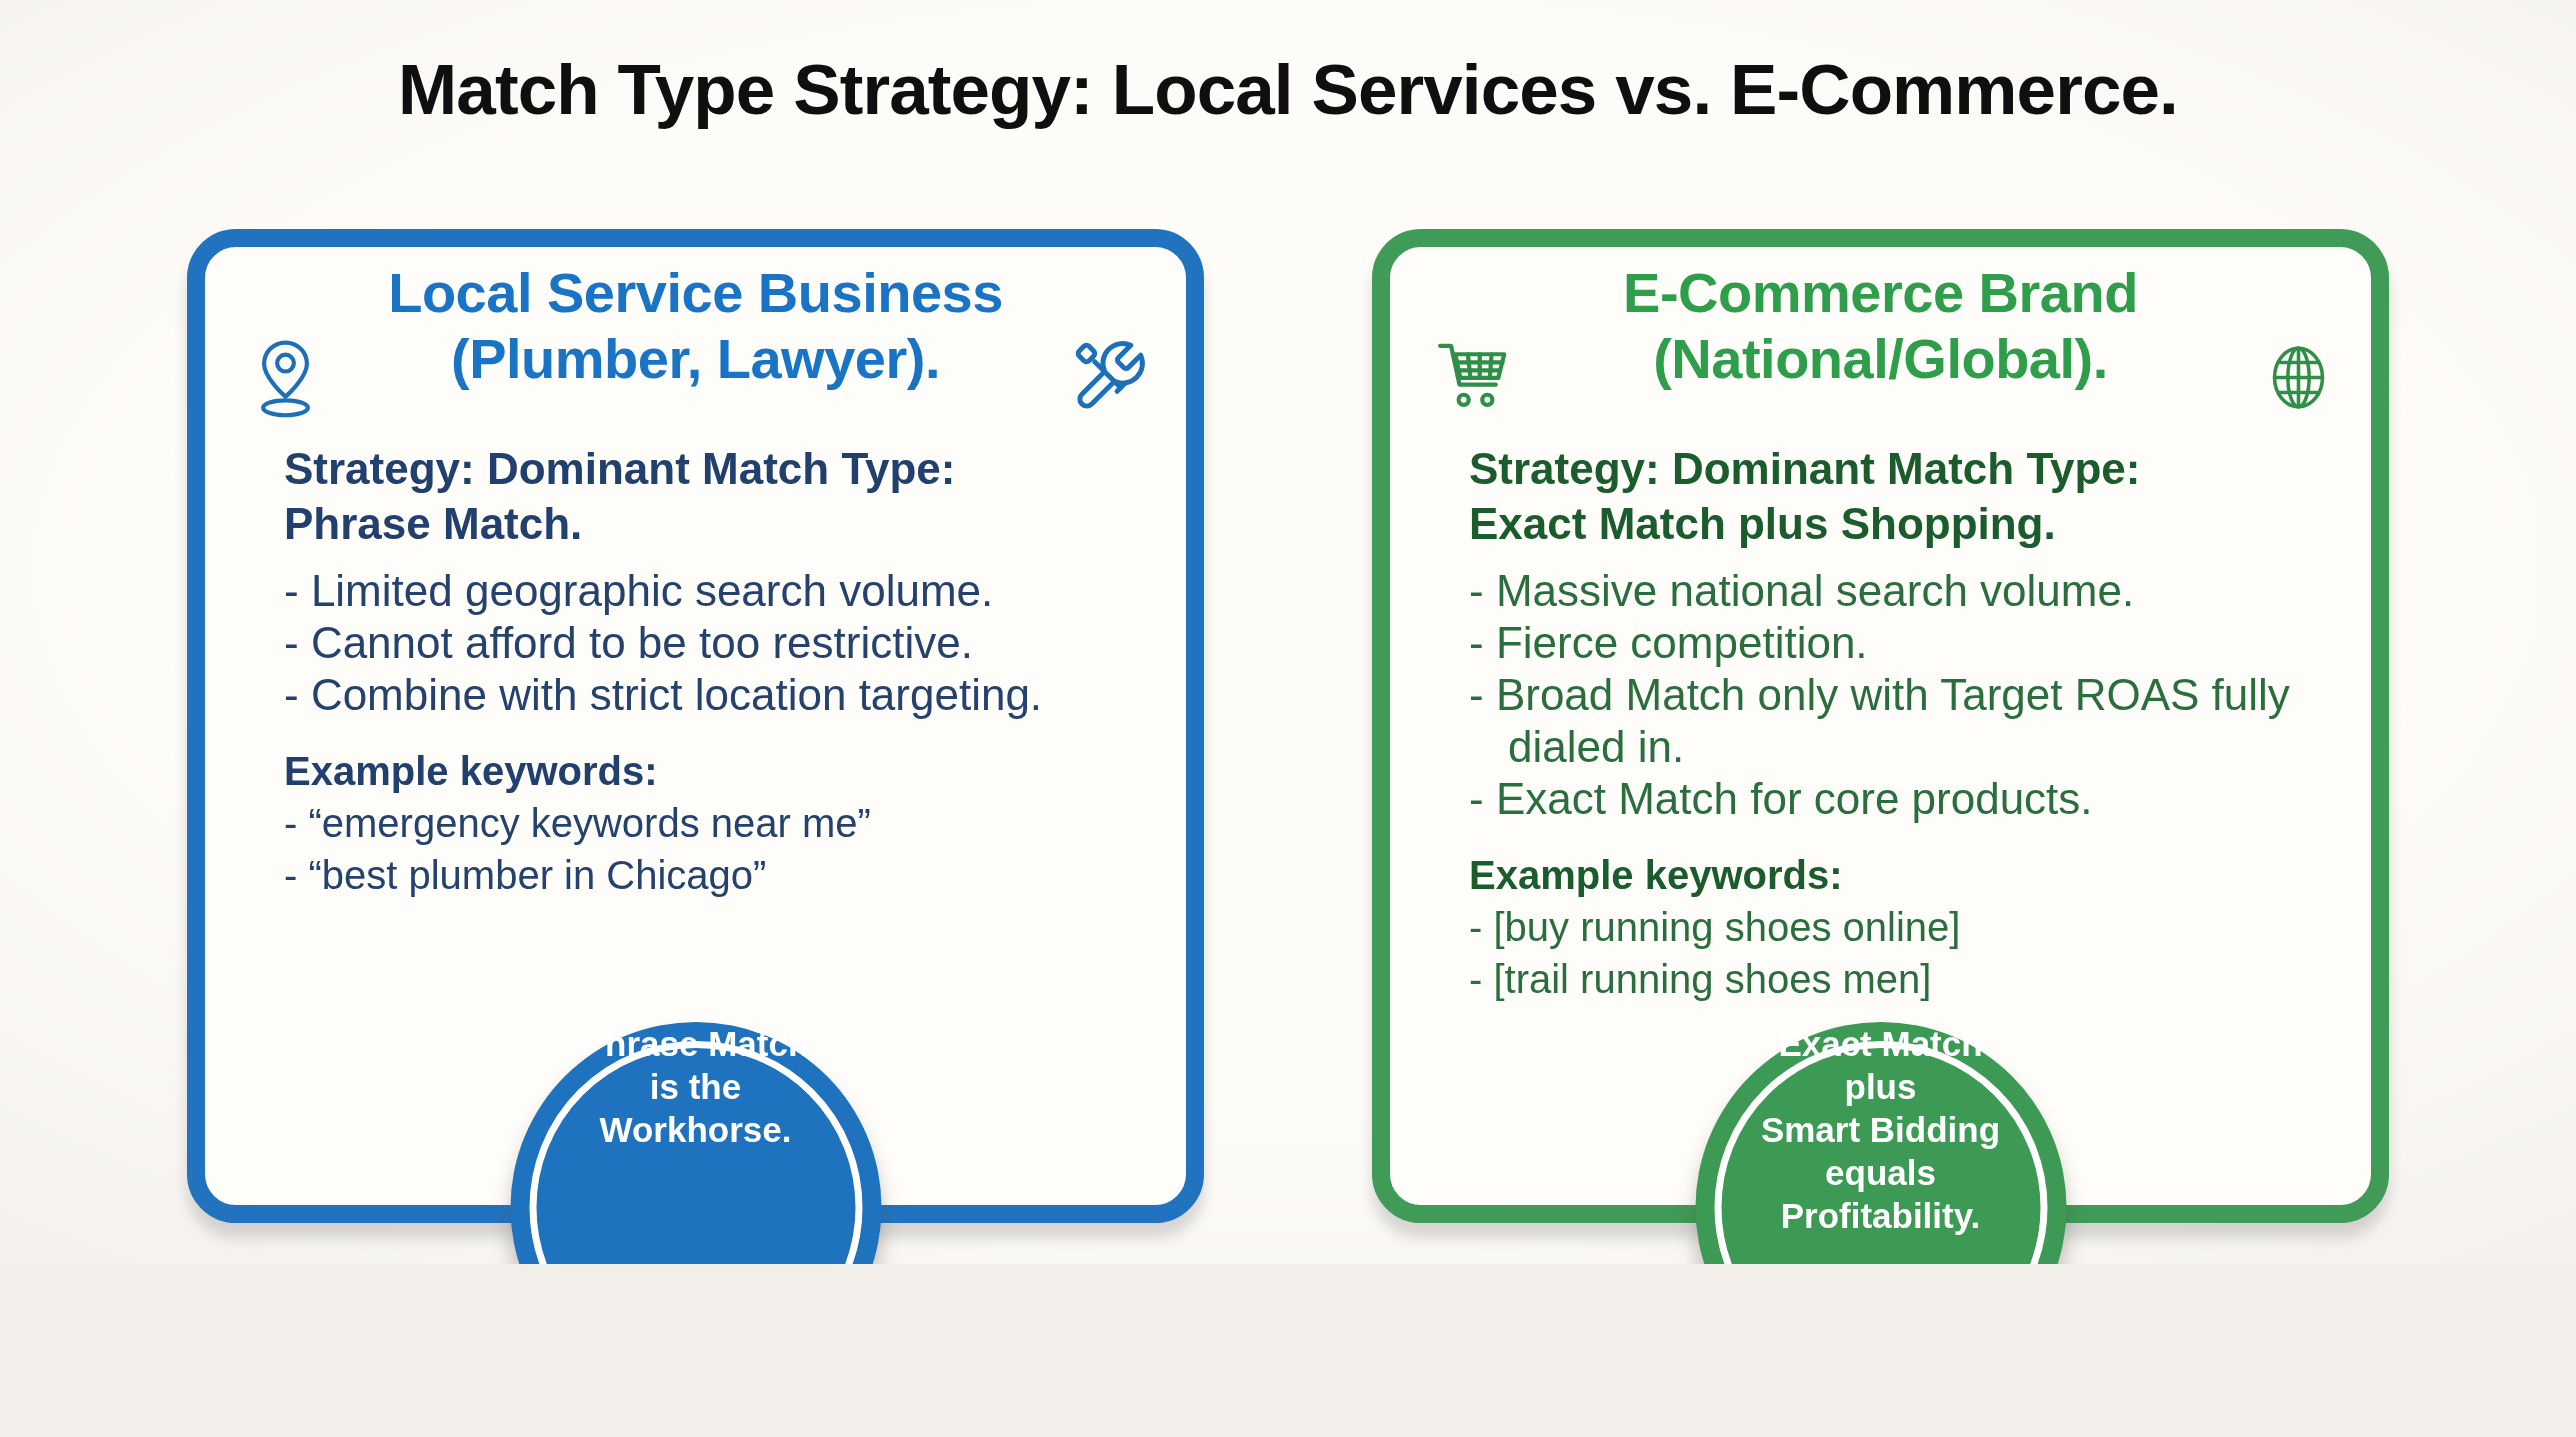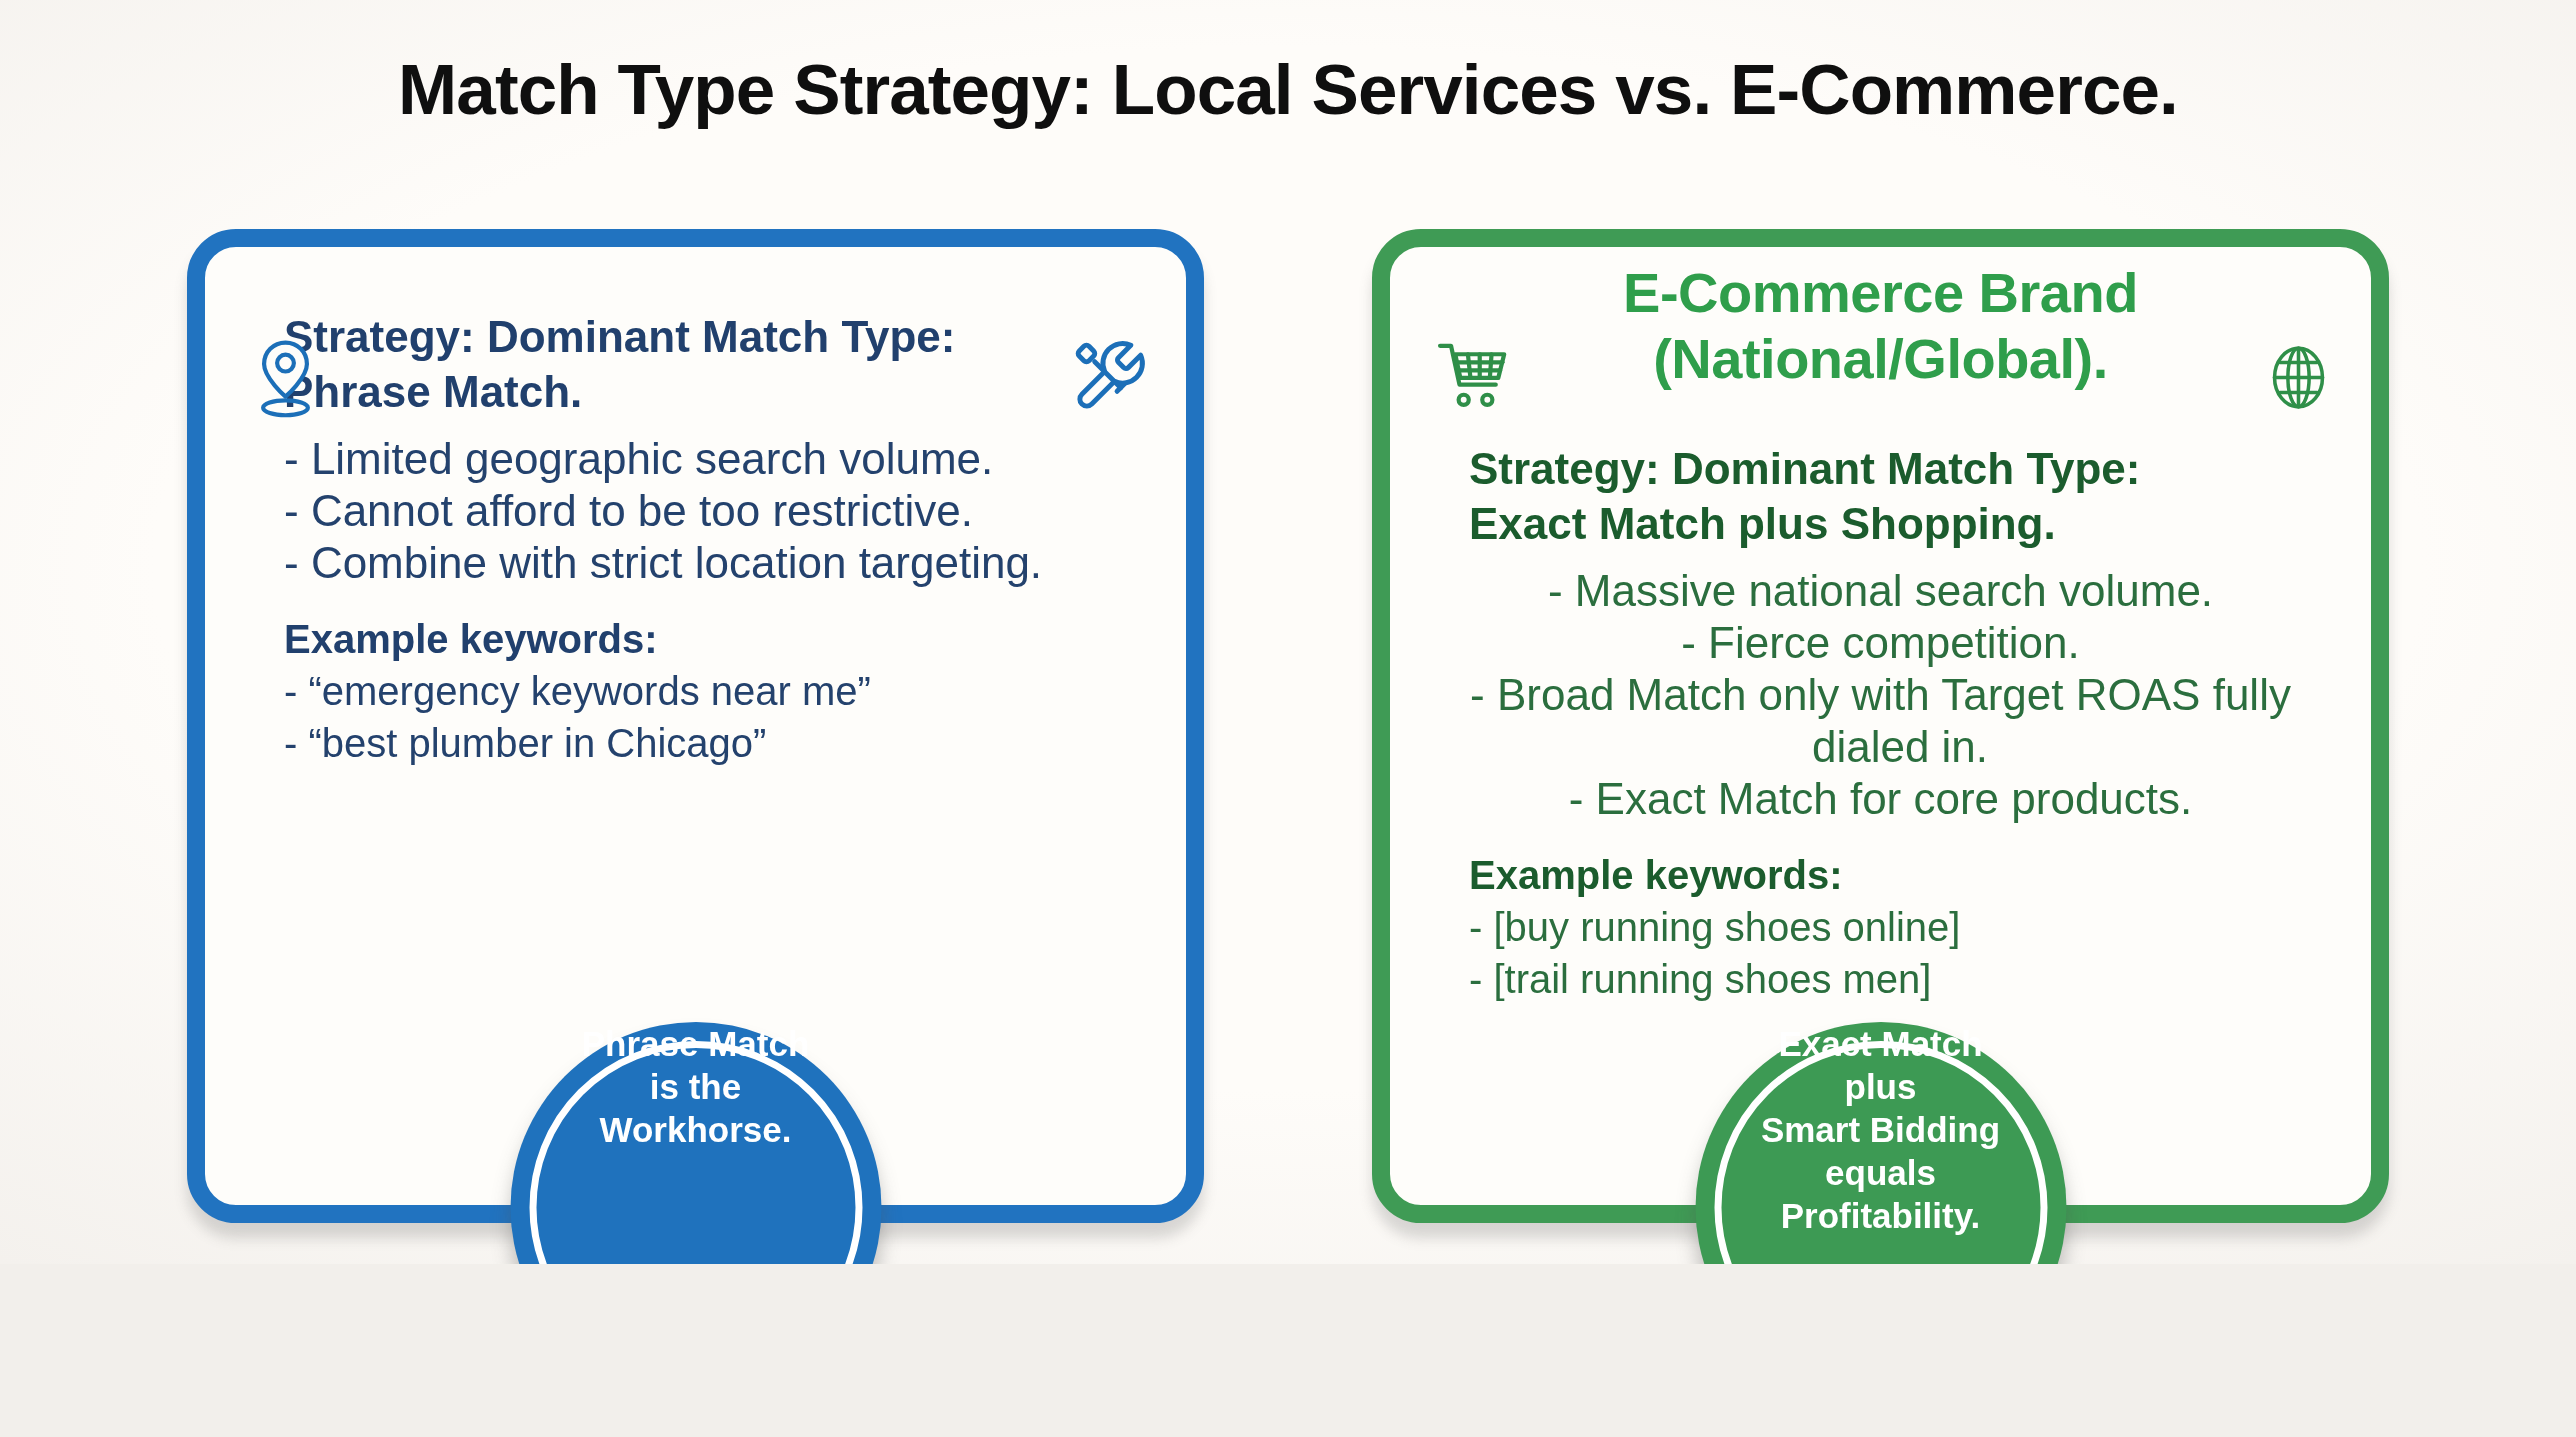--- a/index.html
+++ b/index.html
@@ -64,21 +64,21 @@
 
   .bullets {
     list-style: none;
     margin: 14px 0 0 0;
     padding: 0;
     font-size: 44px;
     line-height: 52px;
   }
   .bullets li { padding-left: 39px; text-indent: -39px; }
   .local .bullets { color: #24426d; }
-  .ecom  .bullets { color: #2b6e3e; text-align: center; }
+  .ecom  .bullets { color: #2b6e3e; }
 
   .keywords {
     margin-top: 24px;
     font-size: 40px;
     line-height: 52px;
   }
   .keywords .keywords-heading { font-weight: 700; }
   .local .keywords { color: #24426d; }
   .local .keywords .keywords-heading { color: #21406d; }
   .ecom  .keywords { color: #2b6e3e; }
@@ -136,20 +136,24 @@
       <svg width="79" height="79" viewBox="0 0 24 24">
         <g fill="none" stroke="#1c6fb8" stroke-width="1.5" stroke-linecap="round" stroke-linejoin="round">
           <rect x="2.9" y="2.9" width="4.2" height="4.2" rx="1.1" transform="rotate(45 5 5)"></rect>
           <line x1="7.5" y1="7.5" x2="15.4" y2="15.4"></line>
           <line x1="14.3" y1="16.5" x2="16.5" y2="14.3"></line>
           <path d="M14.7 6.3a1 1 0 0 0 0 1.4l1.6 1.6a1 1 0 0 0 1.4 0l3.77-3.77a6 6 0 0 1-7.94 7.94l-6.91 6.91a2.12 2.12 0 0 1-3-3l6.91-6.91a6 6 0 0 1 7.94-7.94l-3.76 3.76z"></path>
         </g>
       </svg>
     </div>
 
+    <div class="card-title">
+      <div>Local Service Business</div>
+      <div>(Plumber, Lawyer).</div>
+    </div>
 
     <div class="strategy">
       <div>Strategy: Dominant Match Type:</div>
       <div>Phrase Match.</div>
     </div>
 
     <ul class="bullets">
       <li>- Limited geographic search volume.</li>
       <li>- Cannot afford to be too restrictive.</li>
       <li>- Combine with strict location targeting.</li>

